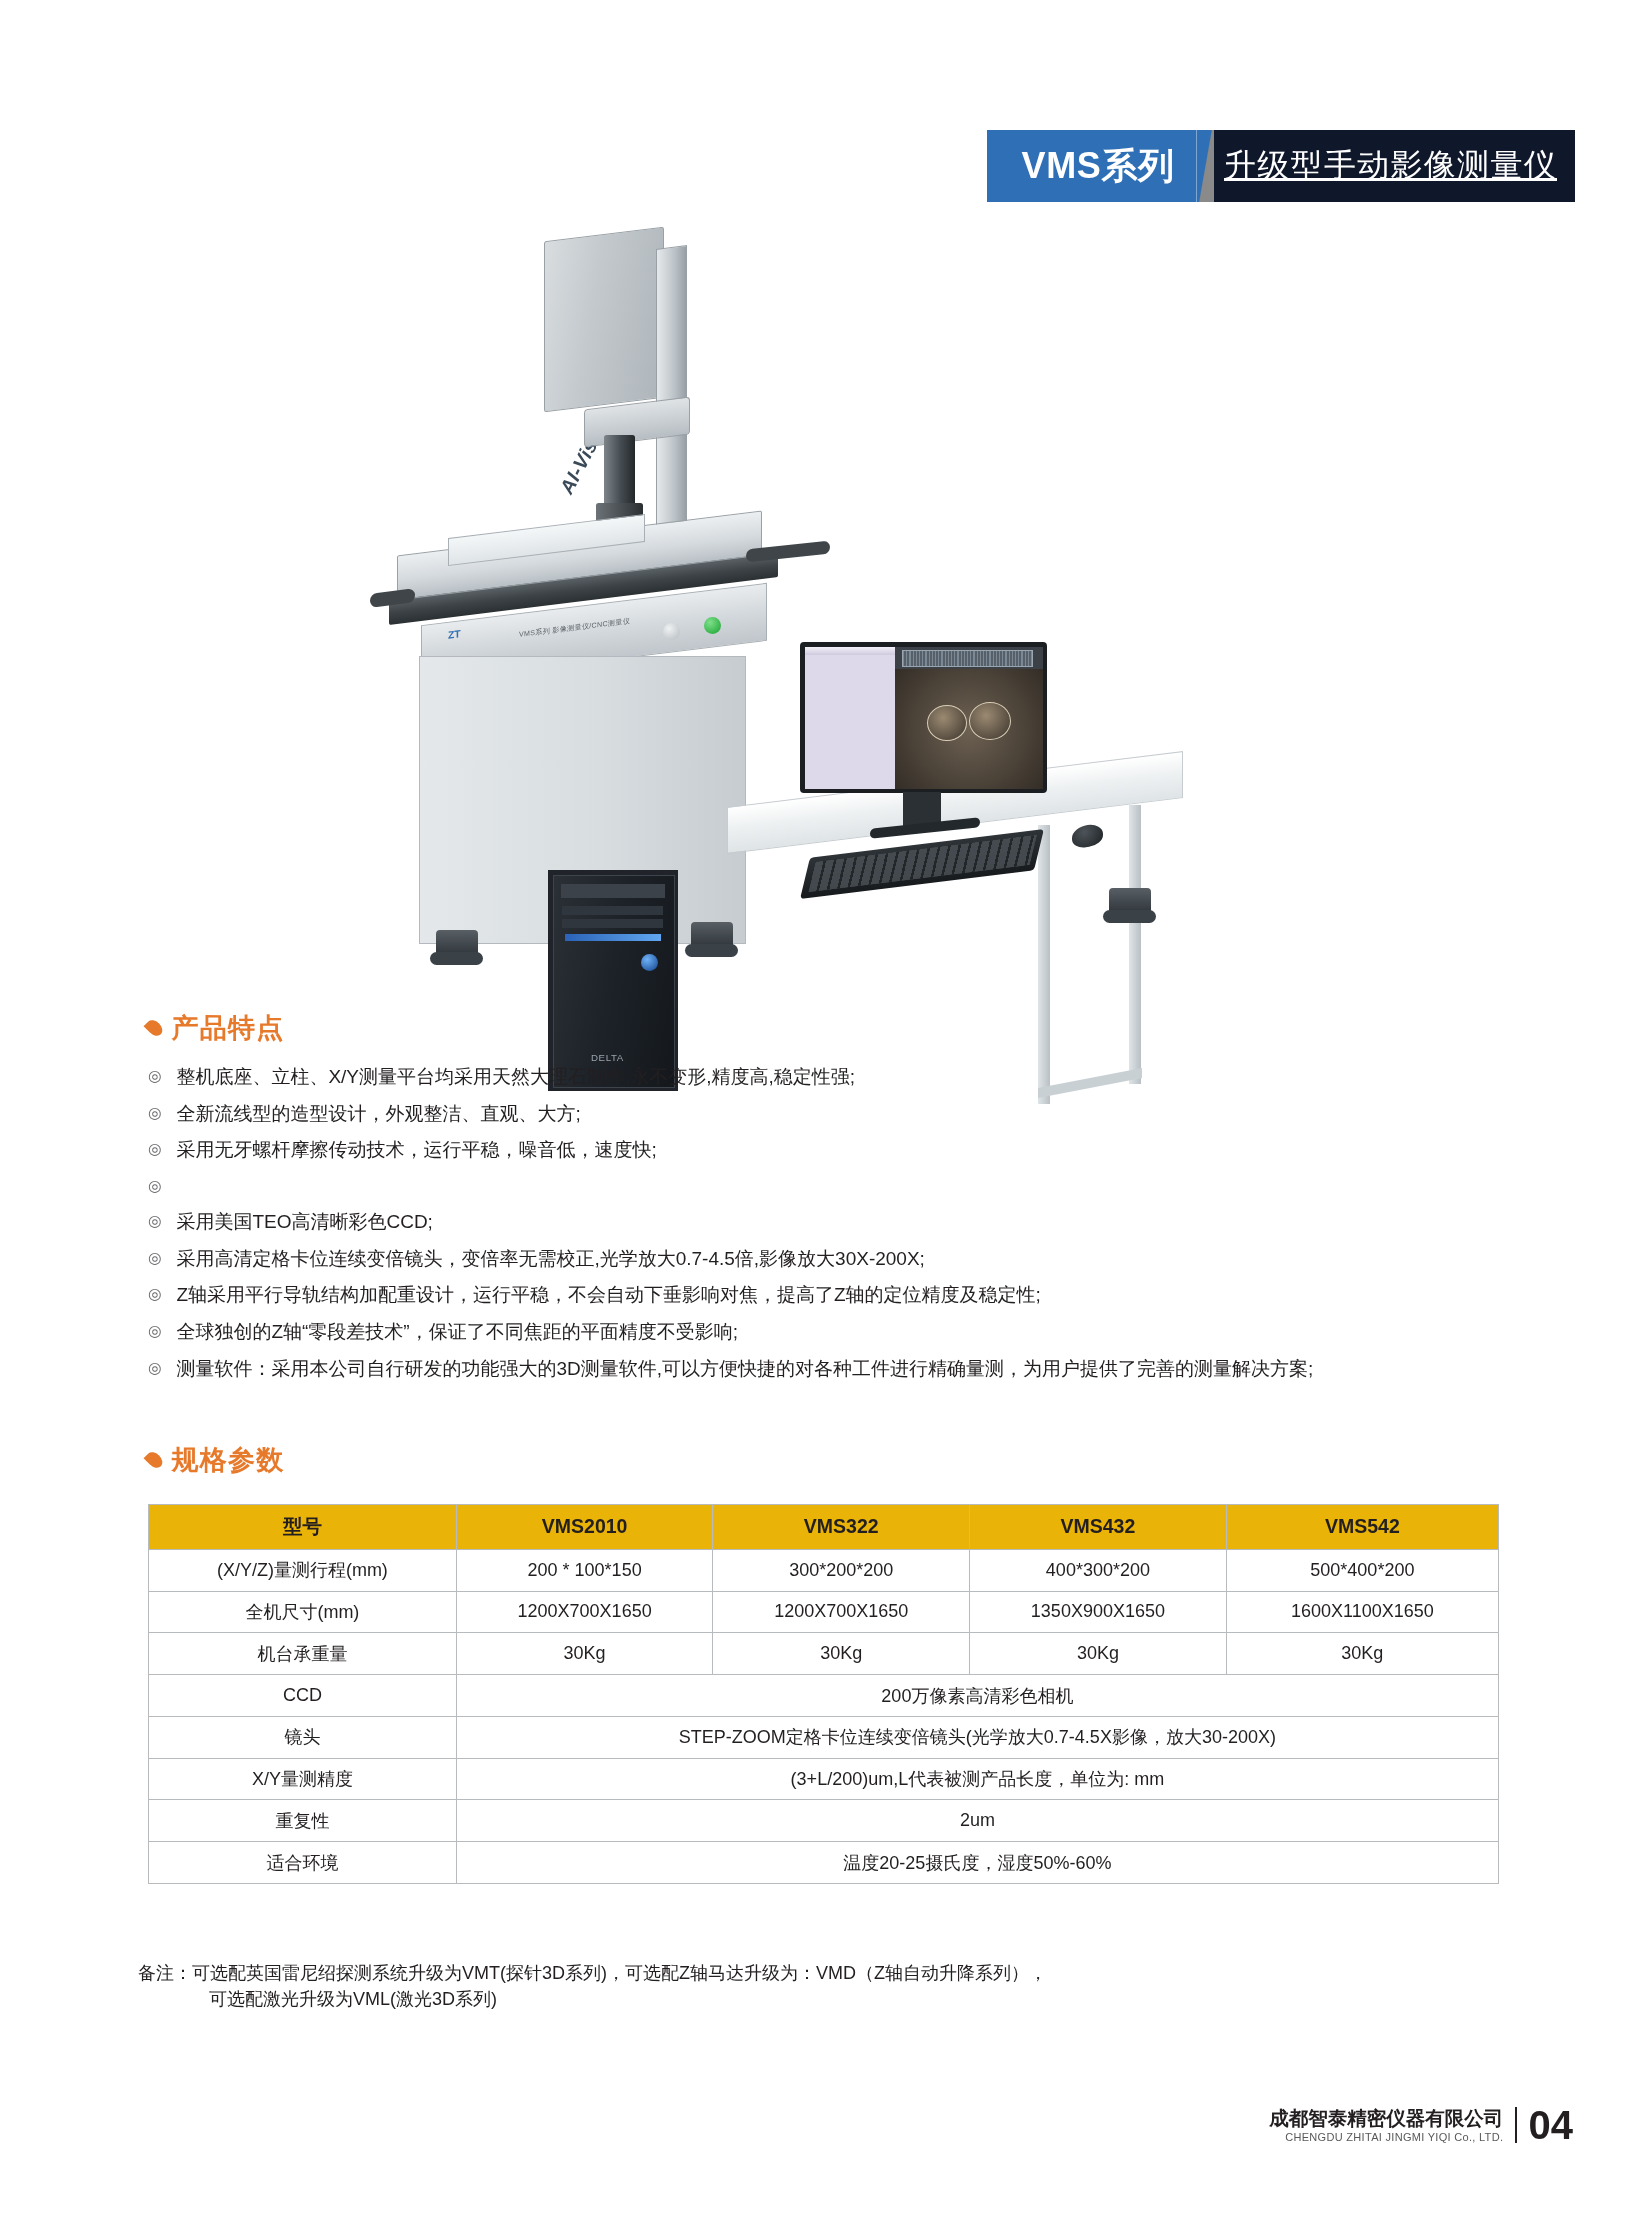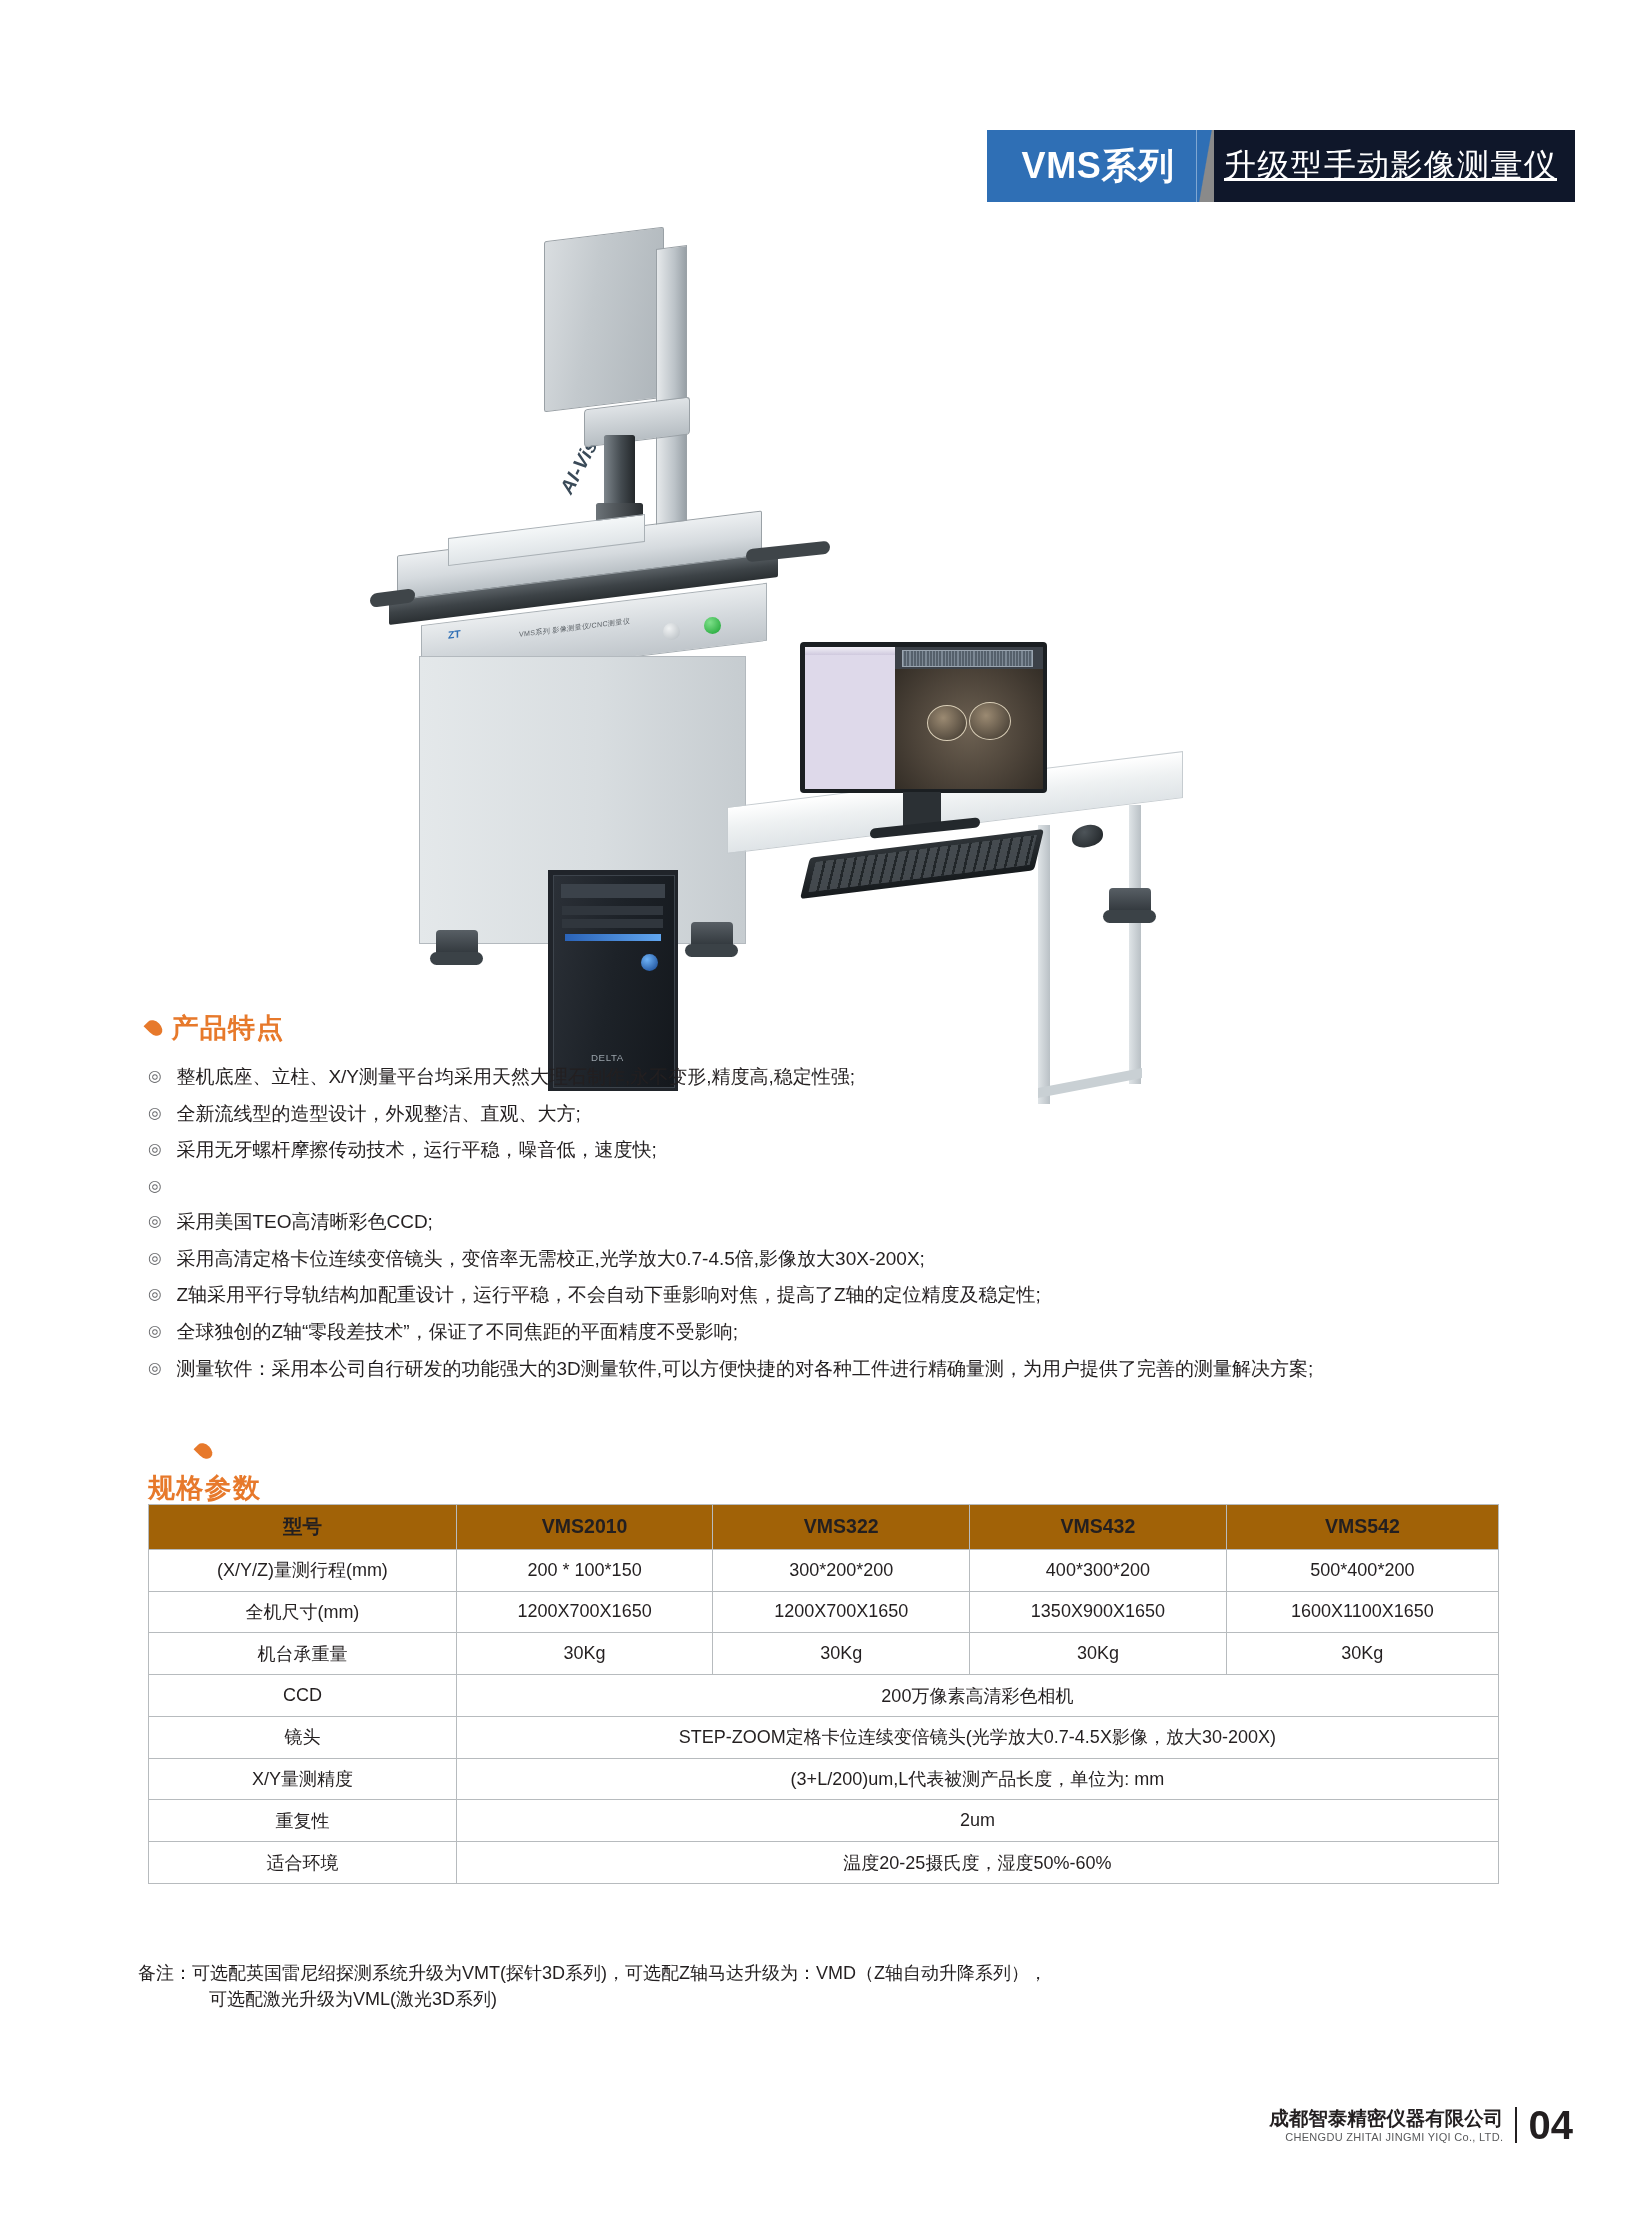--- a/index.html
+++ b/index.html
@@ -497,21 +497,21 @@
   }
   table.spec td, table.spec th {
     border: 0.6px solid #b7bbbe;
     text-align: center;
     padding: 8.4px 3.9px;
     font-weight: normal;
   }
   table.spec tr.head td {
     font-weight: bold;
     font-size: 19.5px;
-    background: #a16207;
+    background: #eab308;
   }
   table.spec td.label {
     width: 299px;
   }
   .note {
     position: absolute;
     left: 138px;
     top: 1960px;
     font-size: 18px;
     line-height: 1.45;
@@ -663,21 +663,21 @@
   <div class="feat-row">
     <span class="feat-bullet">◎</span>
     <span>全球独创的Z轴“零段差技术”，保证了不同焦距的平面精度不受影响;</span>
   </div>
   <div class="feat-row">
     <span class="feat-bullet">◎</span>
     <span>测量软件：采用本公司自行研发的功能强大的3D测量软件,可以方便快捷的对各种工件进行精确量测，为用户提供了完善的测量解决方案;</span>
   </div>
 </div>
 
-<div class="section-title" style="left:148px; top:1442px;flex-direction:column;">
+<div class="section-title" style="left:148px; top:1442px;">
   <span class="drop"></span>
   <span>规格参数</span>
 </div>
 
 <div class="spec-wrap">
   <table class="spec">
     <tbody>
       <tr class="head">
         <td class="label">型号</td>
         <td>VMS2010</td>

